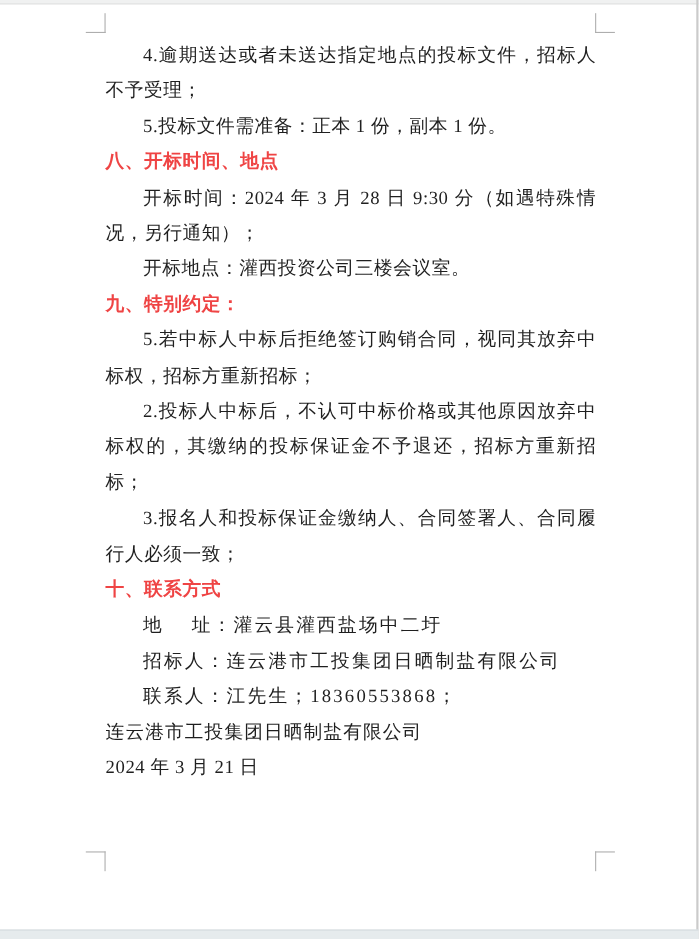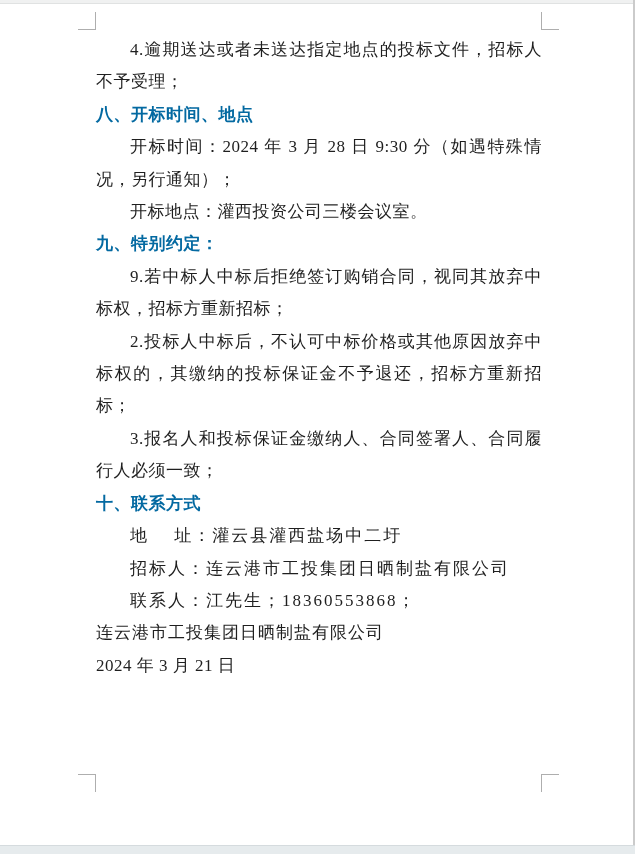--- a/index.html
+++ b/index.html
@@ -36,21 +36,21 @@
   .content p { margin: 0; padding: 0; font-family: Liberation Serif, serif; }
   .p-body {
     text-align: justify;
     text-indent: 2em;
     letter-spacing: 0.5px;
   }
   .p-heading {
     font-family: "Liberation Sans", "DejaVu Sans", sans-serif;
     font-weight: bold;
     letter-spacing: 0.5px;
-    color: #0369a1;
+    color: #ef4444;
   }
   .p-contact {
     text-indent: 2em;
     letter-spacing: 2px;
   }
   .p-signature {
     padding-left: 142px;
     letter-spacing: 1px;
   }
   .p-date {
@@ -73,25 +73,26 @@
 <div class="crop" style="left:541px; top:29px; width:18px; height:1px;"></div>
 
 <div class="crop" style="left:95px; top:774px; width:1px; height:18px;"></div>
 <div class="crop" style="left:78px; top:774px; width:18px; height:1px;"></div>
 
 <div class="crop" style="left:541px; top:774px; width:1px; height:18px;"></div>
 <div class="crop" style="left:541px; top:774px; width:18px; height:1px;"></div>
 
 <div class="content" id="doc-content">
     <p class="p-body">4.逾期送达或者未送达指定地点的投标文件，招标人不予受理；</p>
+    <p class="p-body">5.投标文件需准备：正本 1 份，副本 1 份。</p>
     <p class="p-heading">八、开标时间、地点</p>
     <p class="p-body">开标时间：2024 年 3 月 28 日 9:30 分（如遇特殊情况，另行通知）；</p>
     <p class="p-body">开标地点：灌西投资公司三楼会议室。</p>
     <p class="p-heading">九、特别约定：</p>
-    <p class="p-body">9.若中标人中标后拒绝签订购销合同，视同其放弃中标权，招标方重新招标；</p>
+    <p class="p-body">5.若中标人中标后拒绝签订购销合同，视同其放弃中标权，招标方重新招标；</p>
     <p class="p-body">2.投标人中标后，不认可中标价格或其他原因放弃中标权的，其缴纳的投标保证金不予退还，招标方重新招标；</p>
     <p class="p-body">3.报名人和投标保证金缴纳人、合同签署人、合同履行人必须一致；</p>
     <p class="p-heading">十、联系方式</p>
     <p class="p-contact">地　 址：灌云县灌西盐场中二圩</p>
     <p class="p-contact">招标人：连云港市工投集团日晒制盐有限公司</p>
     <p class="p-contact">联系人：江先生；18360553868；</p>
     <p class="p-signature">连云港市工投集团日晒制盐有限公司</p>
     <p class="p-date">2024 年 3 月 21 日</p>
   </div>
 

